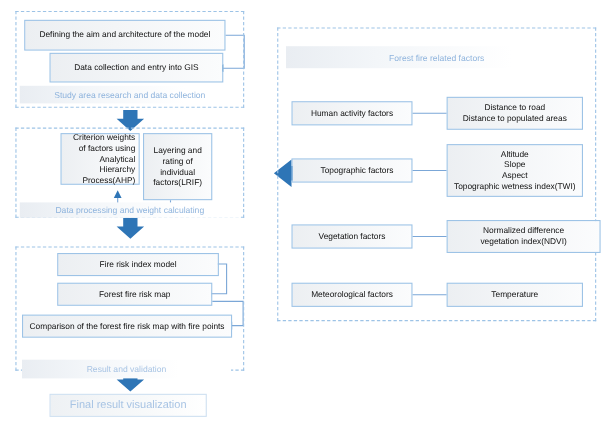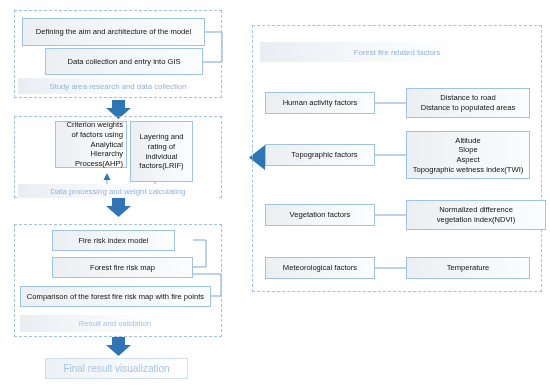--- a/index.html
+++ b/index.html
@@ -109,27 +109,27 @@
   <div class="panel" style="left:14px;top:116px;width:208px;height:82px;"></div>
 
   <div class="box" style="left:55px;top:121px;width:72px;height:47px;text-align:right;">Criterion weights of factors using Analytical Hierarchy Process(AHP)</div>
 
   <div class="box" style="left:130px;top:121px;width:63px;height:61px;">Layering and rating of individual factors(LRIF)</div>
 
   <div class="caption" style="left:18px;top:184px;width:200px;height:14px;">Data processing and weight calculating</div>
 
   <div class="panel" style="left:14px;top:224px;width:208px;height:113px;"></div>
 
-  <div class="box" style="left:52px;top:230px;width:123px;height:21px;">Fire risk index model</div>
+  <div class="box" style="left:52px;top:230px;width:147px;height:21px;">Fire risk index model</div>
 
   <div class="box" style="left:52px;top:257px;width:141px;height:21px;">Forest fire risk map</div>
 
   <div class="box" style="left:20px;top:286px;width:191px;height:21px;">Comparison of the forest fire risk map with fire points</div>
 
-  <div class="caption muted" style="left:20px;top:315px;width:190px;height:17px;">Result and validation</div>
+  <div class="caption muted" style="left:20px;top:327px;width:190px;height:17px;">Result and validation</div>
 
   <div class="ghost" style="left:45px;top:358px;width:143px;height:21px;">Final result visualization</div>
 
   <div class="panel" style="left:252px;top:25px;width:290px;height:267px;"></div>
 
   <div class="caption" style="left:260px;top:42px;width:274px;height:20px;">Forest fire related factors</div>
 
   <div class="box" style="left:406px;top:88px;width:124px;height:30px;white-space:pre-line;">Distance to road
 Distance to populated areas</div>
   <div class="box" style="left:265px;top:92px;width:110px;height:22px;">Human activity factors</div>

